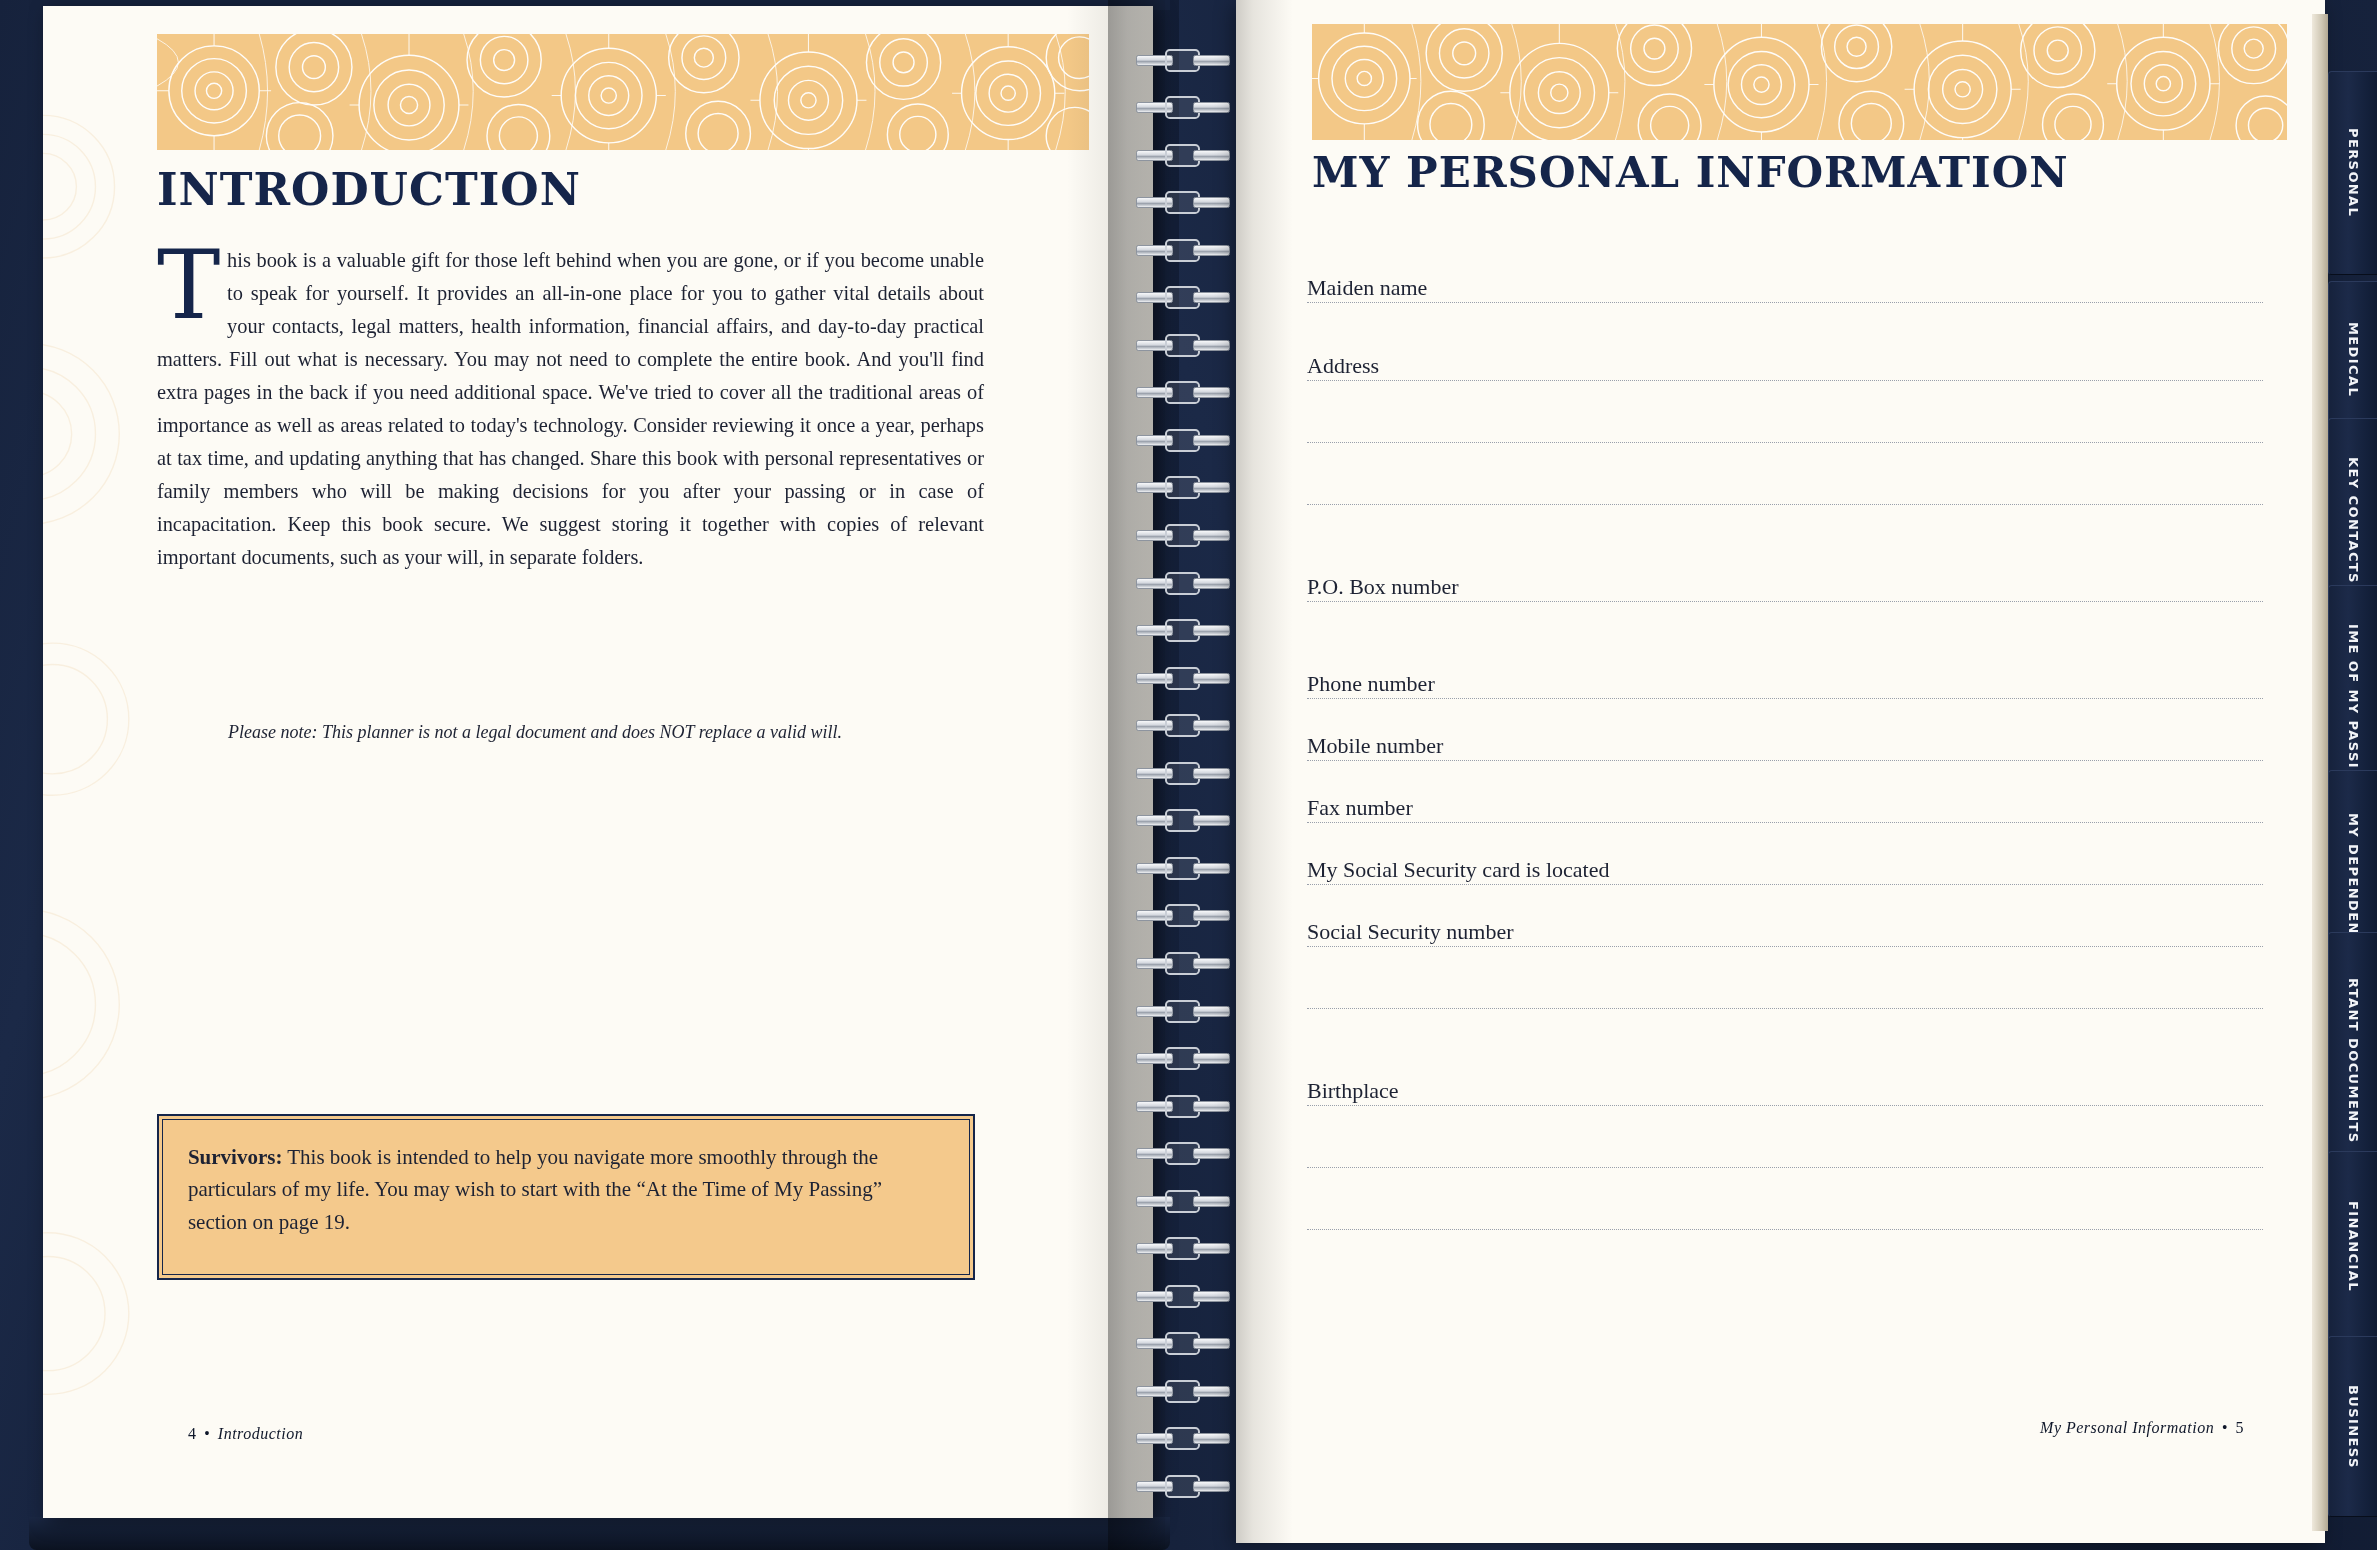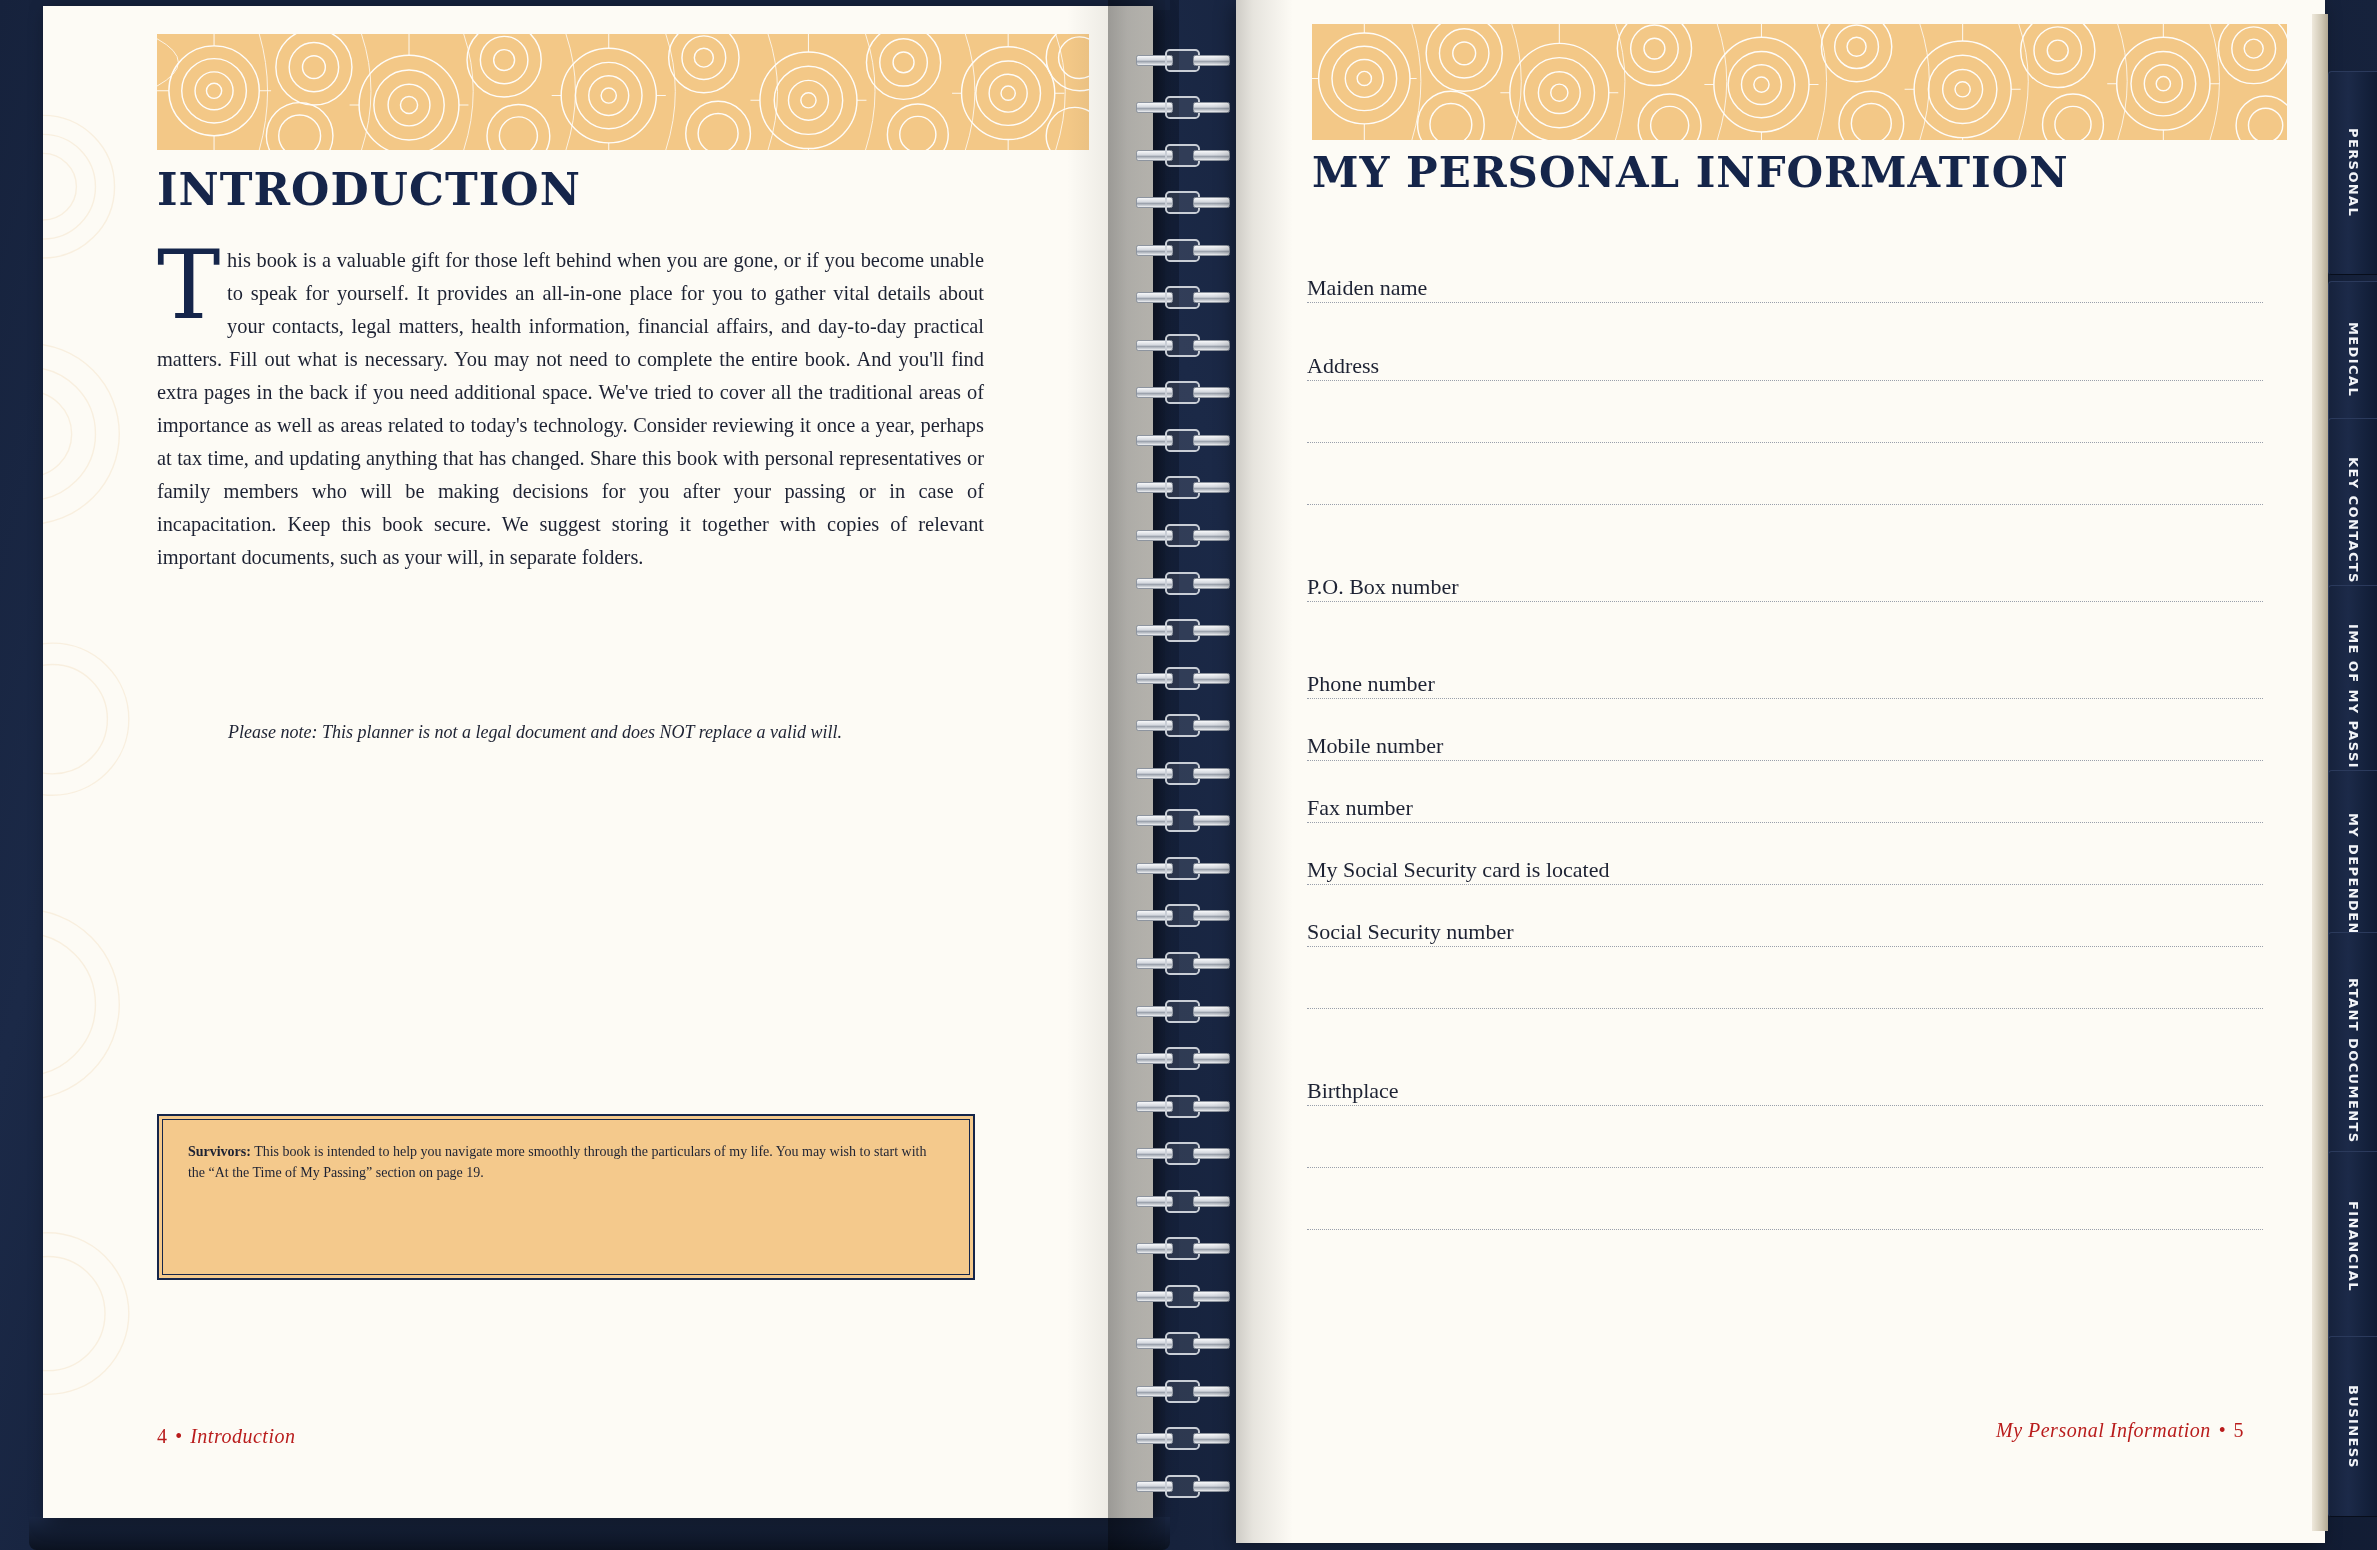--- a/index.html
+++ b/index.html
@@ -130,33 +130,34 @@
     width: 818px;
     height: 166px;
     background: #f4c98c;
     border: 2.4px solid #15254a;
     padding: 2.9px;
   }
   .survivors-inner {
     width: 100%; height: 100%;
     border: 1px solid #15254a;
     padding: 21px 25px;
-    font-size: 14px;
+    font-size: 21px;
     line-height: 1.55;
     color: #1d2233;
   }
   .survivors-inner b { font-weight: 700; }
 
   
   .folio {
     position: absolute;
     font-style: italic;
-    font-size: 20px;
-    color: #b91c1c;
+    font-size: 16px;
+    color: #0f172a;
     letter-spacing: 0.5px;
+    margin-left: 31px;
   }
   .folio .num { font-style: normal; font-family: "Liberation Serif", serif; }
   .folio .dot { padding: 0 7.6px; }
 
   
   .form {
     position: absolute;
     left: 71px;
     top: 247px;
     width: 956px;

